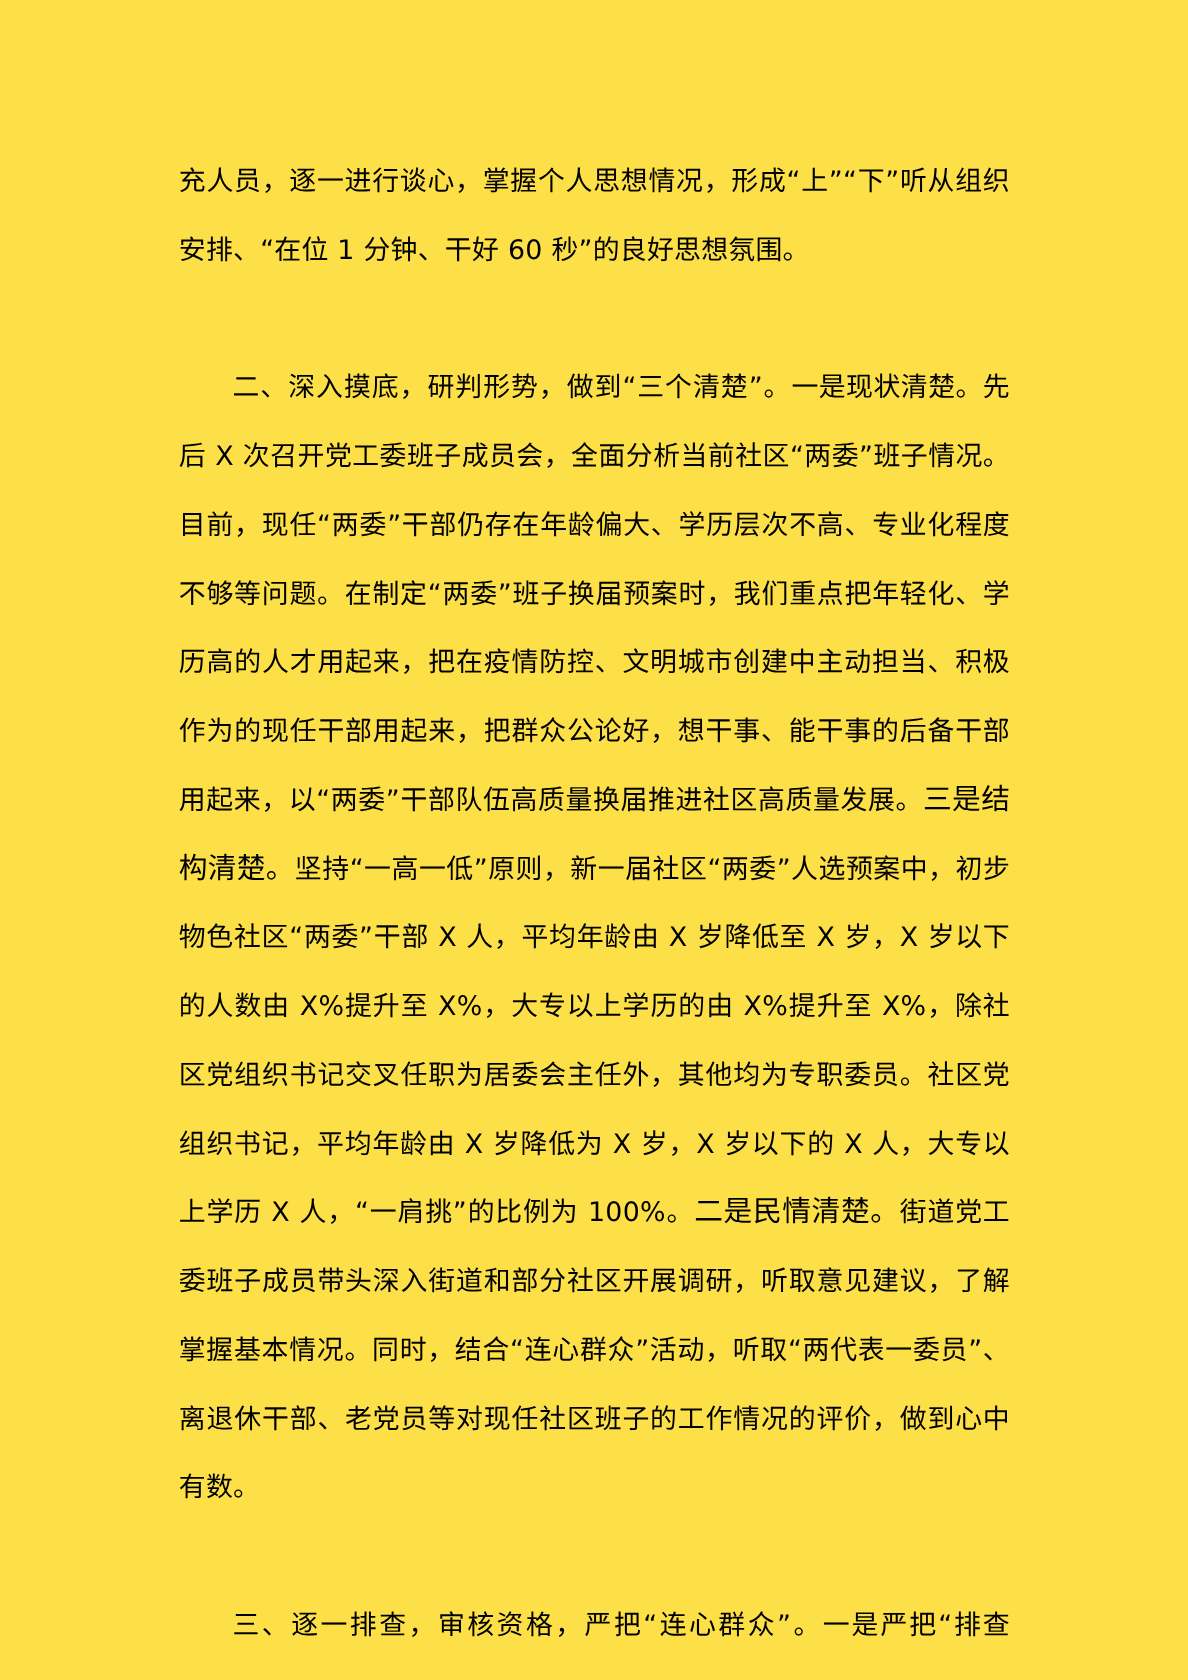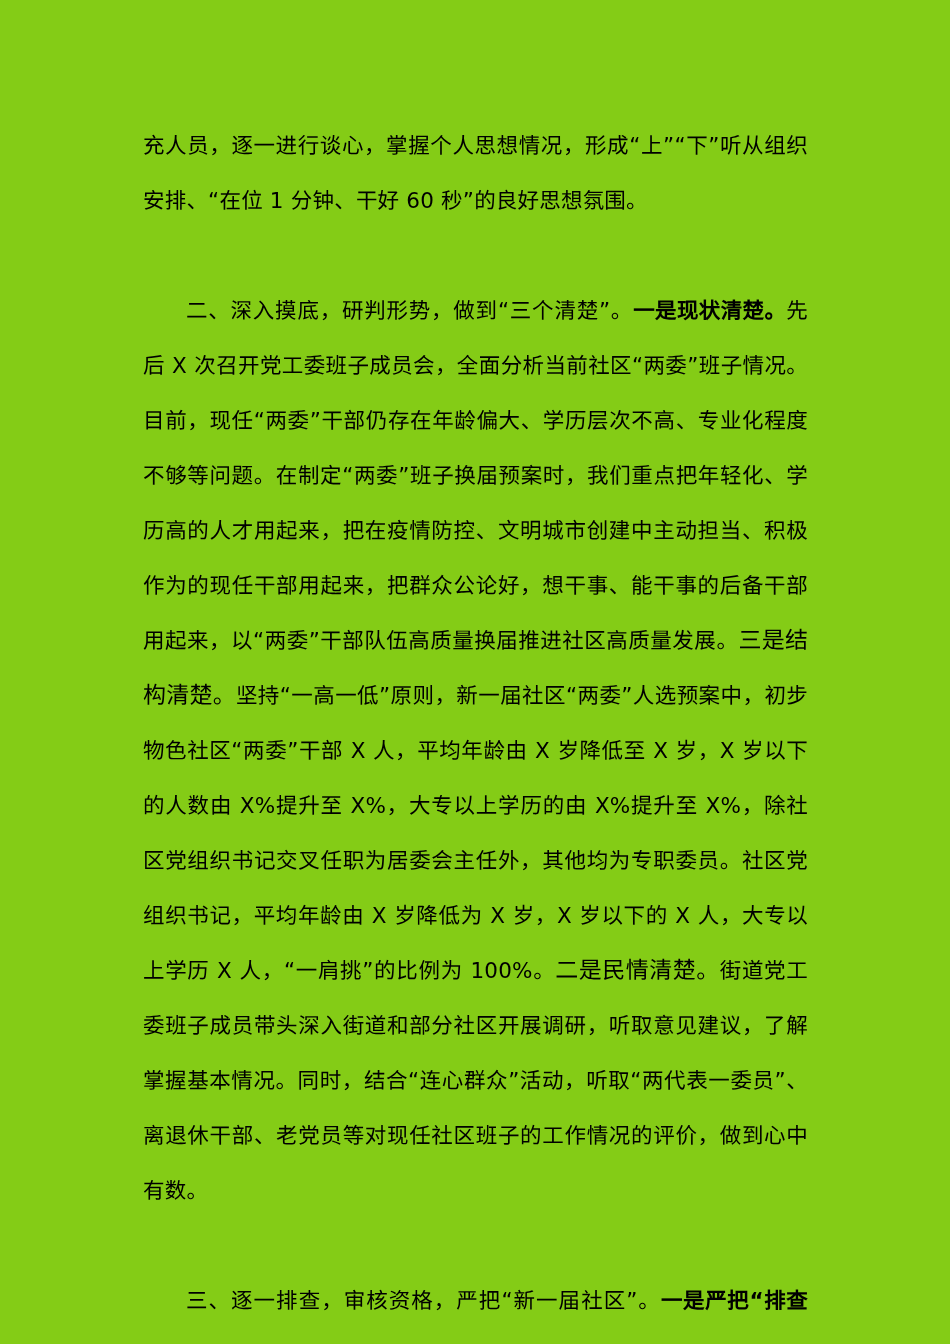--- a/index.html
+++ b/index.html
@@ -14,21 +14,21 @@
     overflow: hidden;
     font-family: "DejaVu Sans", "Liberation Sans", sans-serif;
     color: #000000;
     -webkit-font-smoothing: antialiased;
   }
 
   .page {
     position: relative;
     width: 950px;
     height: 1344px;
-    background: #84cc16;
+    background: #fde047;
     box-sizing: border-box;
     padding: 118px 142px 0 143px;
   }
 
   .doc-body {
     width: 665px;
   }
 
   
   p.para {
@@ -47,21 +47,21 @@
   p.indent {
     text-indent: 2em;
   }
 
   p.gap-before {
     margin-top: 55px;
   }
 
   
   .b {
-    font-weight: 700;
+    font-weight: 400;
   }
 
   
   .b-lg {
     font-weight: 400;
     font-size: 23px;
     letter-spacing: 0;
   }
 
   
@@ -73,16 +73,16 @@
 </head>
 <body>
 
 <div class="page">
   <div class="doc-body">
 
     <p class="para"><span>充人员，逐一进行谈心，掌握个人思想情况，形成“上”“下”听从组织安排、“在位 1 分钟、干好 60 秒”的良好思想氛围。</span></p>
 
     <p class="para indent gap-before"><span class="heading-run">二、深入摸底，研判形势，做到“三个清楚”。</span><span class="b">一是现状清楚。</span><span>先后 X 次召开党工委班子成员会，全面分析当前社区“两委”班子情况。目前，现任“两委”干部仍存在年龄偏大、学历层次不高、专业化程度不够等问题。在制定“两委”班子换届预案时，我们重点把年轻化、学历高的人才用起来，把在疫情防控、文明城市创建中主动担当、积极作为的现任干部用起来，把群众公论好，想干事、能干事的后备干部用起来，以“两委”干部队伍高质量换届推进社区高质量发展。</span><span class="b-lg">三是结构清楚。</span><span>坚持“一高一低”原则，新一届社区“两委”人选预案中，初步物色社区“两委”干部 X 人，平均年龄由 X 岁降低至 X 岁，X 岁以下的人数由 X%提升至 X%，大专以上学历的由 X%提升至 X%，除社区党组织书记交叉任职为居委会主任外，其他均为专职委员。社区党组织书记，平均年龄由 X 岁降低为 X 岁，X 岁以下的 X 人，大专以上学历 X 人，“一肩挑”的比例为 100%。</span><span class="b-lg">二是民情清楚。</span><span>街道党工委班子成员带头深入街道和部分社区开展调研，听取意见建议，了解掌握基本情况。同时，结合“连心群众”活动，听取“两代表一委员”、离退休干部、老党员等对现任社区班子的工作情况的评价，做到心中有数。</span></p>
 
-    <p class="para indent gap-before"><span class="heading-run">三、逐一排查，审核资格，严把“新一届社区”。</span><span class="b">一是严把“排查关”，赢得换届主动权。</span></p>
+    <p class="para indent gap-before"><span class="heading-run">三、逐一排查，审核资格，严把“连心群众”。</span><span class="b">一是严把“排查关”，赢得换届主动权。</span></p>
 
   </div>
 </div>
 
 </body></html>

